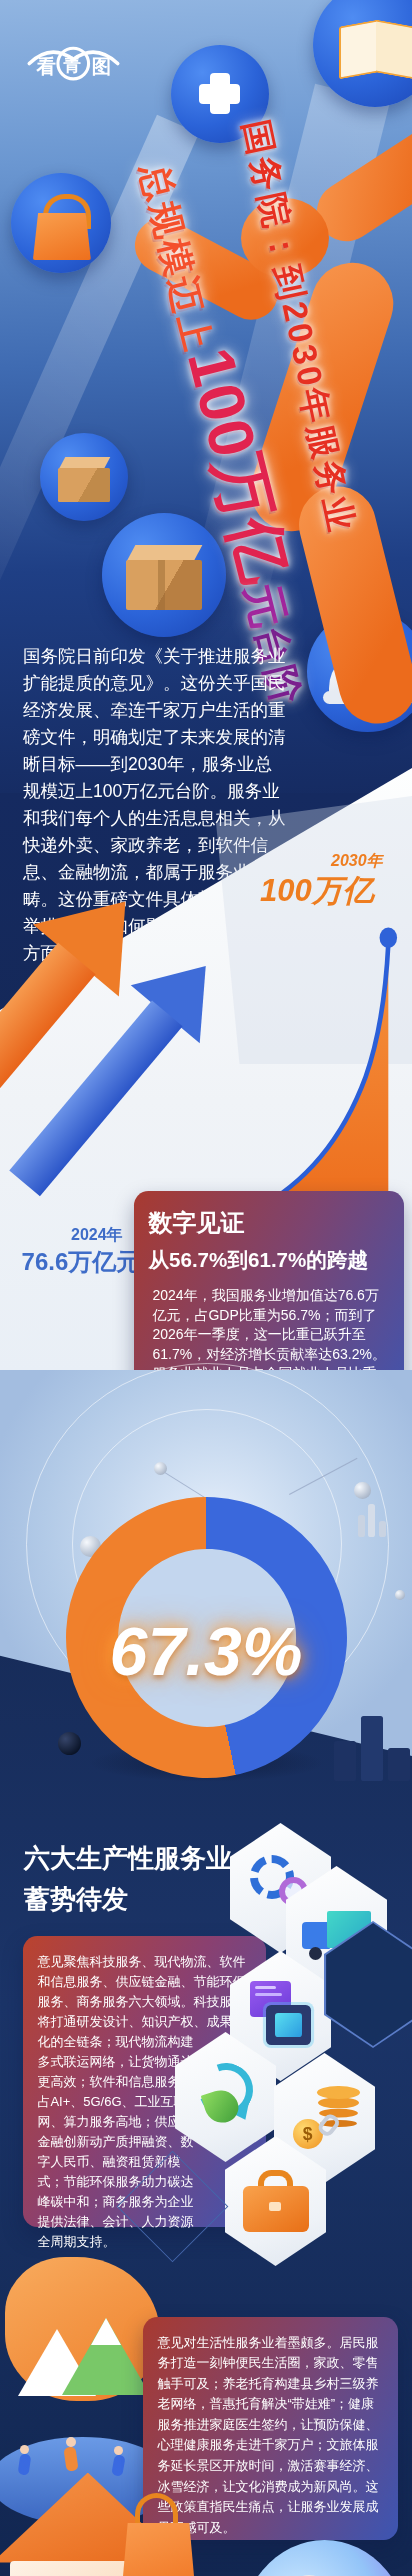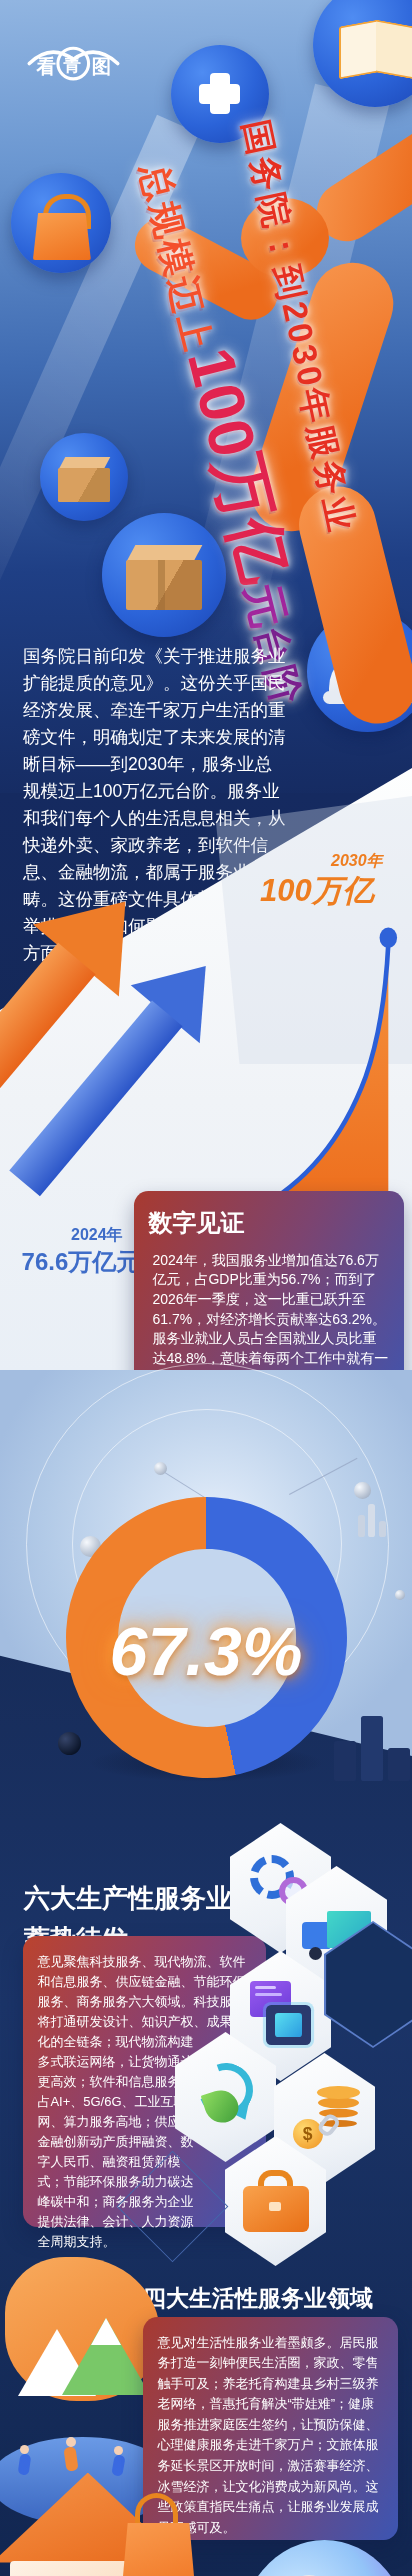--- a/index.html
+++ b/index.html
@@ -41,21 +41,21 @@
   .ar-head{width:0;height:0;}
   .lbl-orange{color:#ee7d20;font-weight:800;font-style:italic;}
   .lbl-blue{color:#3e6cc8;font-weight:800;}
   
   .gcard{border-radius:14.4px;color:#fff;
     background:linear-gradient(118deg,#a83a30 0%,#7c4470 48%,#3c55b2 100%);
     box-shadow:0 9.3px 20.6px rgba(15,25,70,.35);}
   .gcard2{background:linear-gradient(120deg,#bb432e 0%,#8a4070 46%,#3c55b2 100%);}
   .card-pad{padding:15.5px 14.4px;box-sizing:border-box;}
   .card-body{font-size:13px;line-height:20px;font-weight:500;}
-  .sec-title{color:#fff;font-weight:800;margin-top:40px;}
+  .sec-title{color:#fff;font-weight:800;}
   .flt{float:right;}
   
   .donut{border-radius:50%;background:conic-gradient(from 8deg,#3a68dc 0 168deg,#f0802c 168deg 360deg);
     transform:rotate(-8deg);}
   .donut-hole{border-radius:50%;background:#c3d6ee;}
   .donut-val{font-size:68px;font-weight:900;font-style:italic;color:#fff;text-align:center;
     text-shadow:0 0 14.4px rgba(255,165,60,.95),0 0 29px rgba(255,140,40,.7),0 2.6px 5.2px rgba(150,60,0,.5);}
   .sphere{border-radius:50%;background:radial-gradient(circle at 32% 30%,#f6f9fd,#a9b6c9 75%);}
   .thinline{height:1px;background:rgba(150,165,195,.75);transform-origin:0 0;}
   .bar{border-radius:2.6px;}
@@ -152,20 +152,21 @@
       <ellipse cx="292" cy="30" rx="17" ry="20" fill="#2f62d8"></ellipse>
     </svg>
   </div>
   <div class="abs lbl-orange" style="left:331px;top:851px;font-size:16px;">2030年</div>
   <div class="abs lbl-orange" style="left:260px;top:870px;font-size:31px;">100万亿</div>
   <div class="abs lbl-blue" style="left:71px;top:1225px;font-size:16px;">2024年</div>
   <div class="abs lbl-blue" style="left:21.6px;top:1246px;font-size:24px;">76.6万亿元</div>
 
   <div class="abs gcard card-pad" style="left:134px;top:1191px;width:270px;height:244px;">
     <div style="font-size:24px;font-weight:800;">数字见证</div>
+    <div style="font-size:20.6px;font-weight:800;margin-top:7.2px;">从56.7%到61.7%的跨越</div>
     <p class="card-body" style="margin:12.4px 0 0 4.1px;font-size:14px;line-height:19.6px;">2024年，我国服务业增加值达76.6万亿元，占GDP比重为56.7%；而到了2026年一季度，这一比重已跃升至61.7%，对经济增长贡献率达63.2%。服务业就业人员占全国就业人员比重达48.8%，意味着每两个工作中就有一个与服务业相关。这组数据背后，是制造业与服务业深度融合的大趋势，是中国经济从“世界工厂”向“全球服务中枢”转型的生动注脚。</p>
   </div>
 
   <div class="abs bg-light"></div>
   <div class="abs ring-bg" style="left:26px;top:1363px;width:361px;height:361px;"></div>
   <div class="abs ring-bg" style="left:72px;top:1409px;width:268px;height:268px;"></div>
 
   <div class="abs thinline" style="left:160px;top:1469px;width:88px;transform:rotate(32deg);"></div>
   <div class="abs thinline" style="left:90px;top:1546px;width:93px;transform:rotate(18deg);"></div>
   <div class="abs thinline" style="left:289px;top:1494px;width:77px;transform:rotate(-28deg);"></div>
@@ -236,24 +237,20 @@
     <div class="abs" style="left:18.5px;top:66px;width:30px;height:30px;border-radius:50%;background:radial-gradient(circle at 35% 32%,#ffd970,#ef9220);color:#9a5c08;font-size:17.5px;font-weight:900;text-align:center;line-height:30px;">$</div>
     <div class="abs" style="left:47px;top:61px;width:15.5px;height:21.6px;border:4.6px solid #c8cfdb;border-radius:7.2px;transform:rotate(38deg);box-sizing:border-box;"></div>
   </div>
   <div class="abs hex" style="left:225px;top:2136px;filter:drop-shadow(0 5.2px 8.2px rgba(5,12,40,.45));">
     <div class="abs" style="left:33px;top:34px;width:35px;height:20.6px;border:6.2px solid #e8861f;border-bottom:none;border-radius:13.4px 13.4px 0 0;box-sizing:border-box;"></div>
     <div class="abs" style="left:17.5px;top:50px;width:66px;height:46px;background:linear-gradient(150deg,#f9a24c,#e86f16);border-radius:6.2px;"></div>
     <div class="abs" style="left:44px;top:66px;width:12.4px;height:9.3px;background:#fde3c2;border-radius:2.1px;"></div>
   </div>
   <div class="abs" style="left:133px;top:2167px;width:77px;height:77px;border:1.5px solid #4466aa;transform:rotate(45deg);"></div>
 
-  <div class="abs sec-title" style="left:143px;top:2240px;font-size:23px;line-height:36px;">
-    <div>四大生活性服务业领域</div>
-    <div>如何温暖你的日常</div>
-  </div>
 
   <div class="abs" style="left:-10.3px;top:2241px;width:185px;height:289px;">
     <div class="abs" style="left:15.5px;top:15.5px;width:155px;height:144px;background:linear-gradient(150deg,#f8ab5e,#ee7d28);border-radius:42% 58% 50% 50%;"></div>
     <div class="abs" style="left:28px;top:88px;width:0;height:0;border-left:39px solid transparent;border-right:39px solid transparent;border-bottom:67px solid #ffffff;"></div>
     <div class="abs" style="left:72px;top:77px;width:0;height:0;border-left:44px solid transparent;border-right:44px solid transparent;border-bottom:77px solid #79c868;"></div>
     <div class="abs" style="left:101px;top:77px;width:0;height:0;border-left:15.5px solid transparent;border-right:15.5px solid transparent;border-bottom:27px solid #ffffff;"></div>
     <div class="abs" style="left:0;top:196px;width:185px;height:88px;background:linear-gradient(180deg,#6a9ae6,#3a66c0);border-radius:50%;"></div>
     <div class="abs" style="left:30px;top:204px;width:9.3px;height:9.3px;background:#f5d0b5;border-radius:50%;"></div>
     <div class="abs" style="left:29px;top:213px;width:11.3px;height:20.6px;background:#3a6ae0;border-radius:5.2px;transform:rotate(8deg);"></div>
     <div class="abs" style="left:76px;top:196px;width:10.3px;height:10.3px;background:#f5d0b5;border-radius:50%;"></div>

